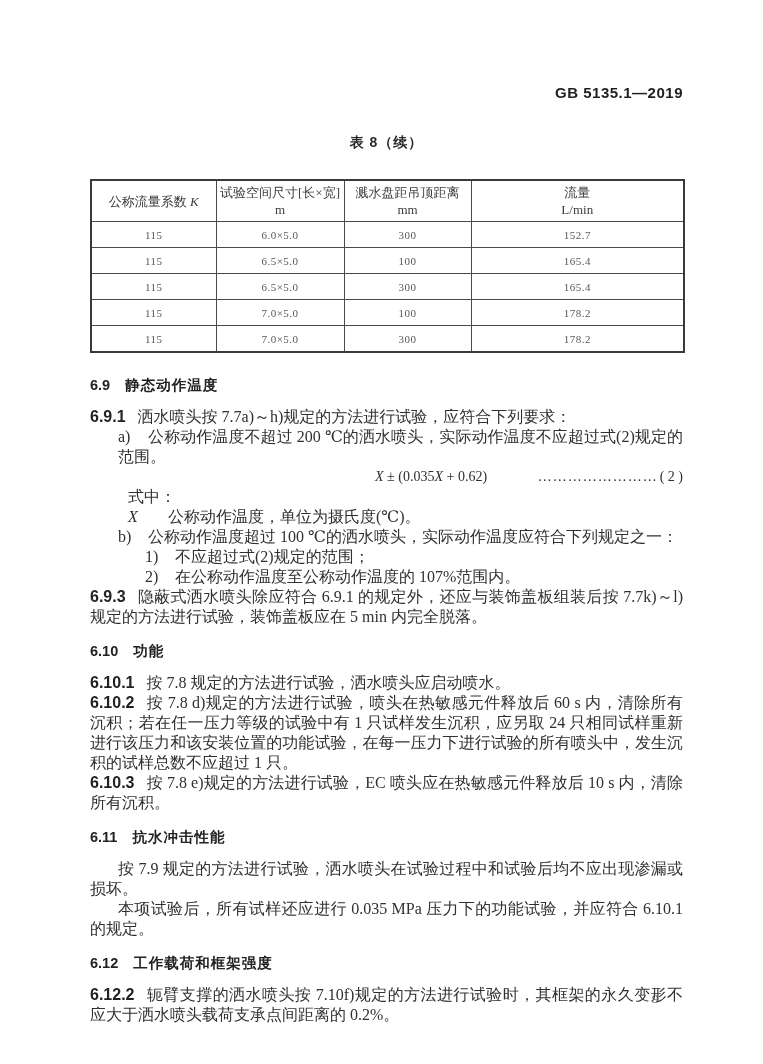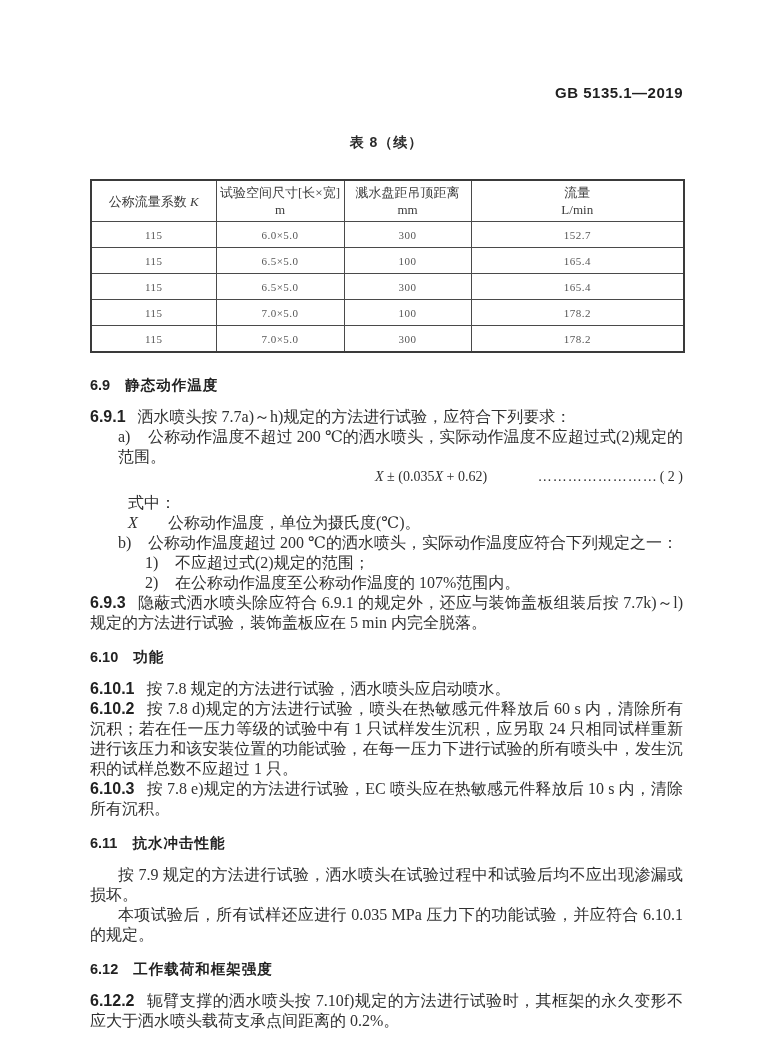--- a/index.html
+++ b/index.html
@@ -32,21 +32,21 @@
   .h2-num{margin-right:15px;}
   .h2-title{letter-spacing:1px;}
 
   p{margin:0;font-size:16px;line-height:20px;text-align:justify;color:#303030;}
   .cnum{font-family:"Liberation Sans","DejaVu Sans",sans-serif;font-weight:bold;
     margin-right:12px;color:#222;}
   .item{padding-left:28px;}
   .item .marker{display:inline-block;width:30px;}
   .sub{padding-left:55px;}
   .sub .marker{display:inline-block;width:30px;}
-  .where{padding-left:38px;margin-top:6px;}
+  .where{padding-left:38px;}
   .xdef{padding-left:38px;}
   .xdef .sym{display:inline-block;width:40px;font-style:italic;}
   .para-indent{text-indent:28px;}
 
   .formula-row{display:flex;align-items:baseline;padding-left:285px;font-size:14px;
     line-height:20px;}
   .formula-row .f{white-space:nowrap;}
   .formula-row i{font-style:italic;}
   .spacer{flex:1;}
   .dots{letter-spacing:1px;white-space:nowrap;}
@@ -148,21 +148,21 @@
     <span class="eqnum">( 2 )</span>
   </div>
 
   <p class="where">式中：</p>
 
   <p class="xdef">
     <span class="sym">X</span><span>公称动作温度，单位为摄氏度(℃)。</span>
   </p>
 
   <p class="item">
-    <span class="marker">b)</span><span>公称动作温度超过 200 ℃的洒水喷头，实际动作温度应符合下列规定之一：</span>
+    <span class="marker">b)</span><span>公称动作温度超过 100 ℃的洒水喷头，实际动作温度应符合下列规定之一：</span>
   </p>
 
   <p class="sub">
     <span class="marker">1)</span><span>不应超过式(2)规定的范围；</span>
   </p>
 
   <p class="sub">
     <span class="marker">2)</span><span>在公称动作温度至公称动作温度的 107%范围内。</span>
   </p>
 

